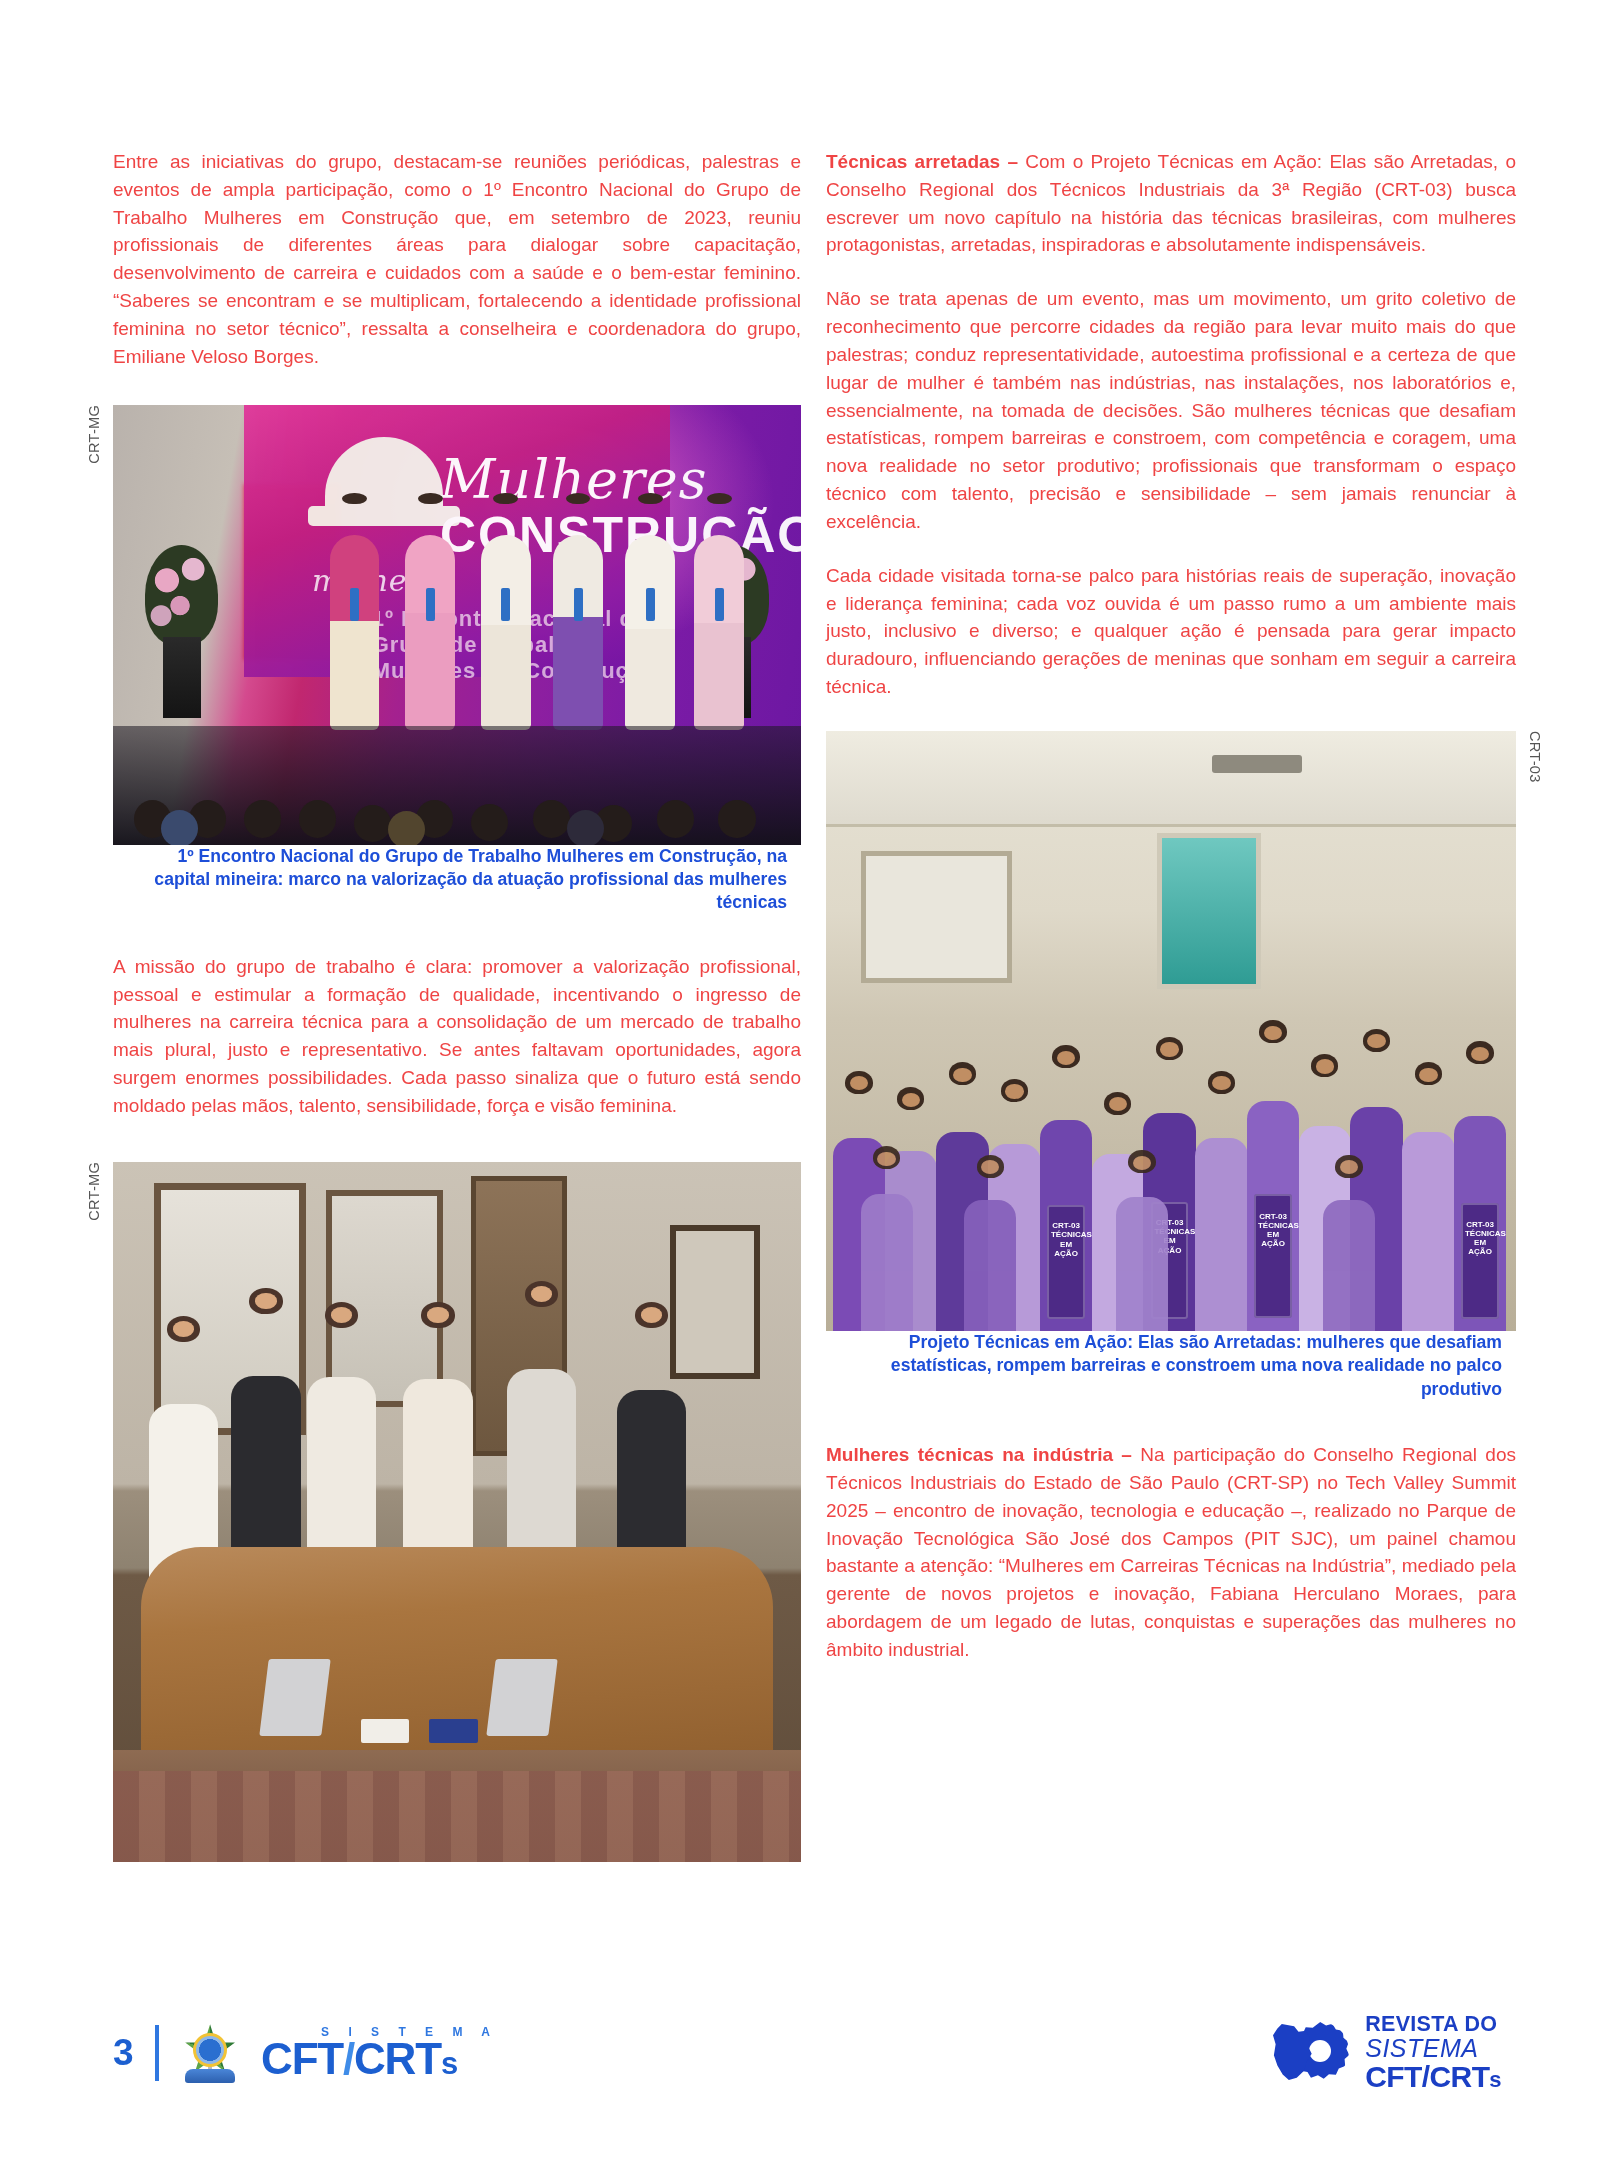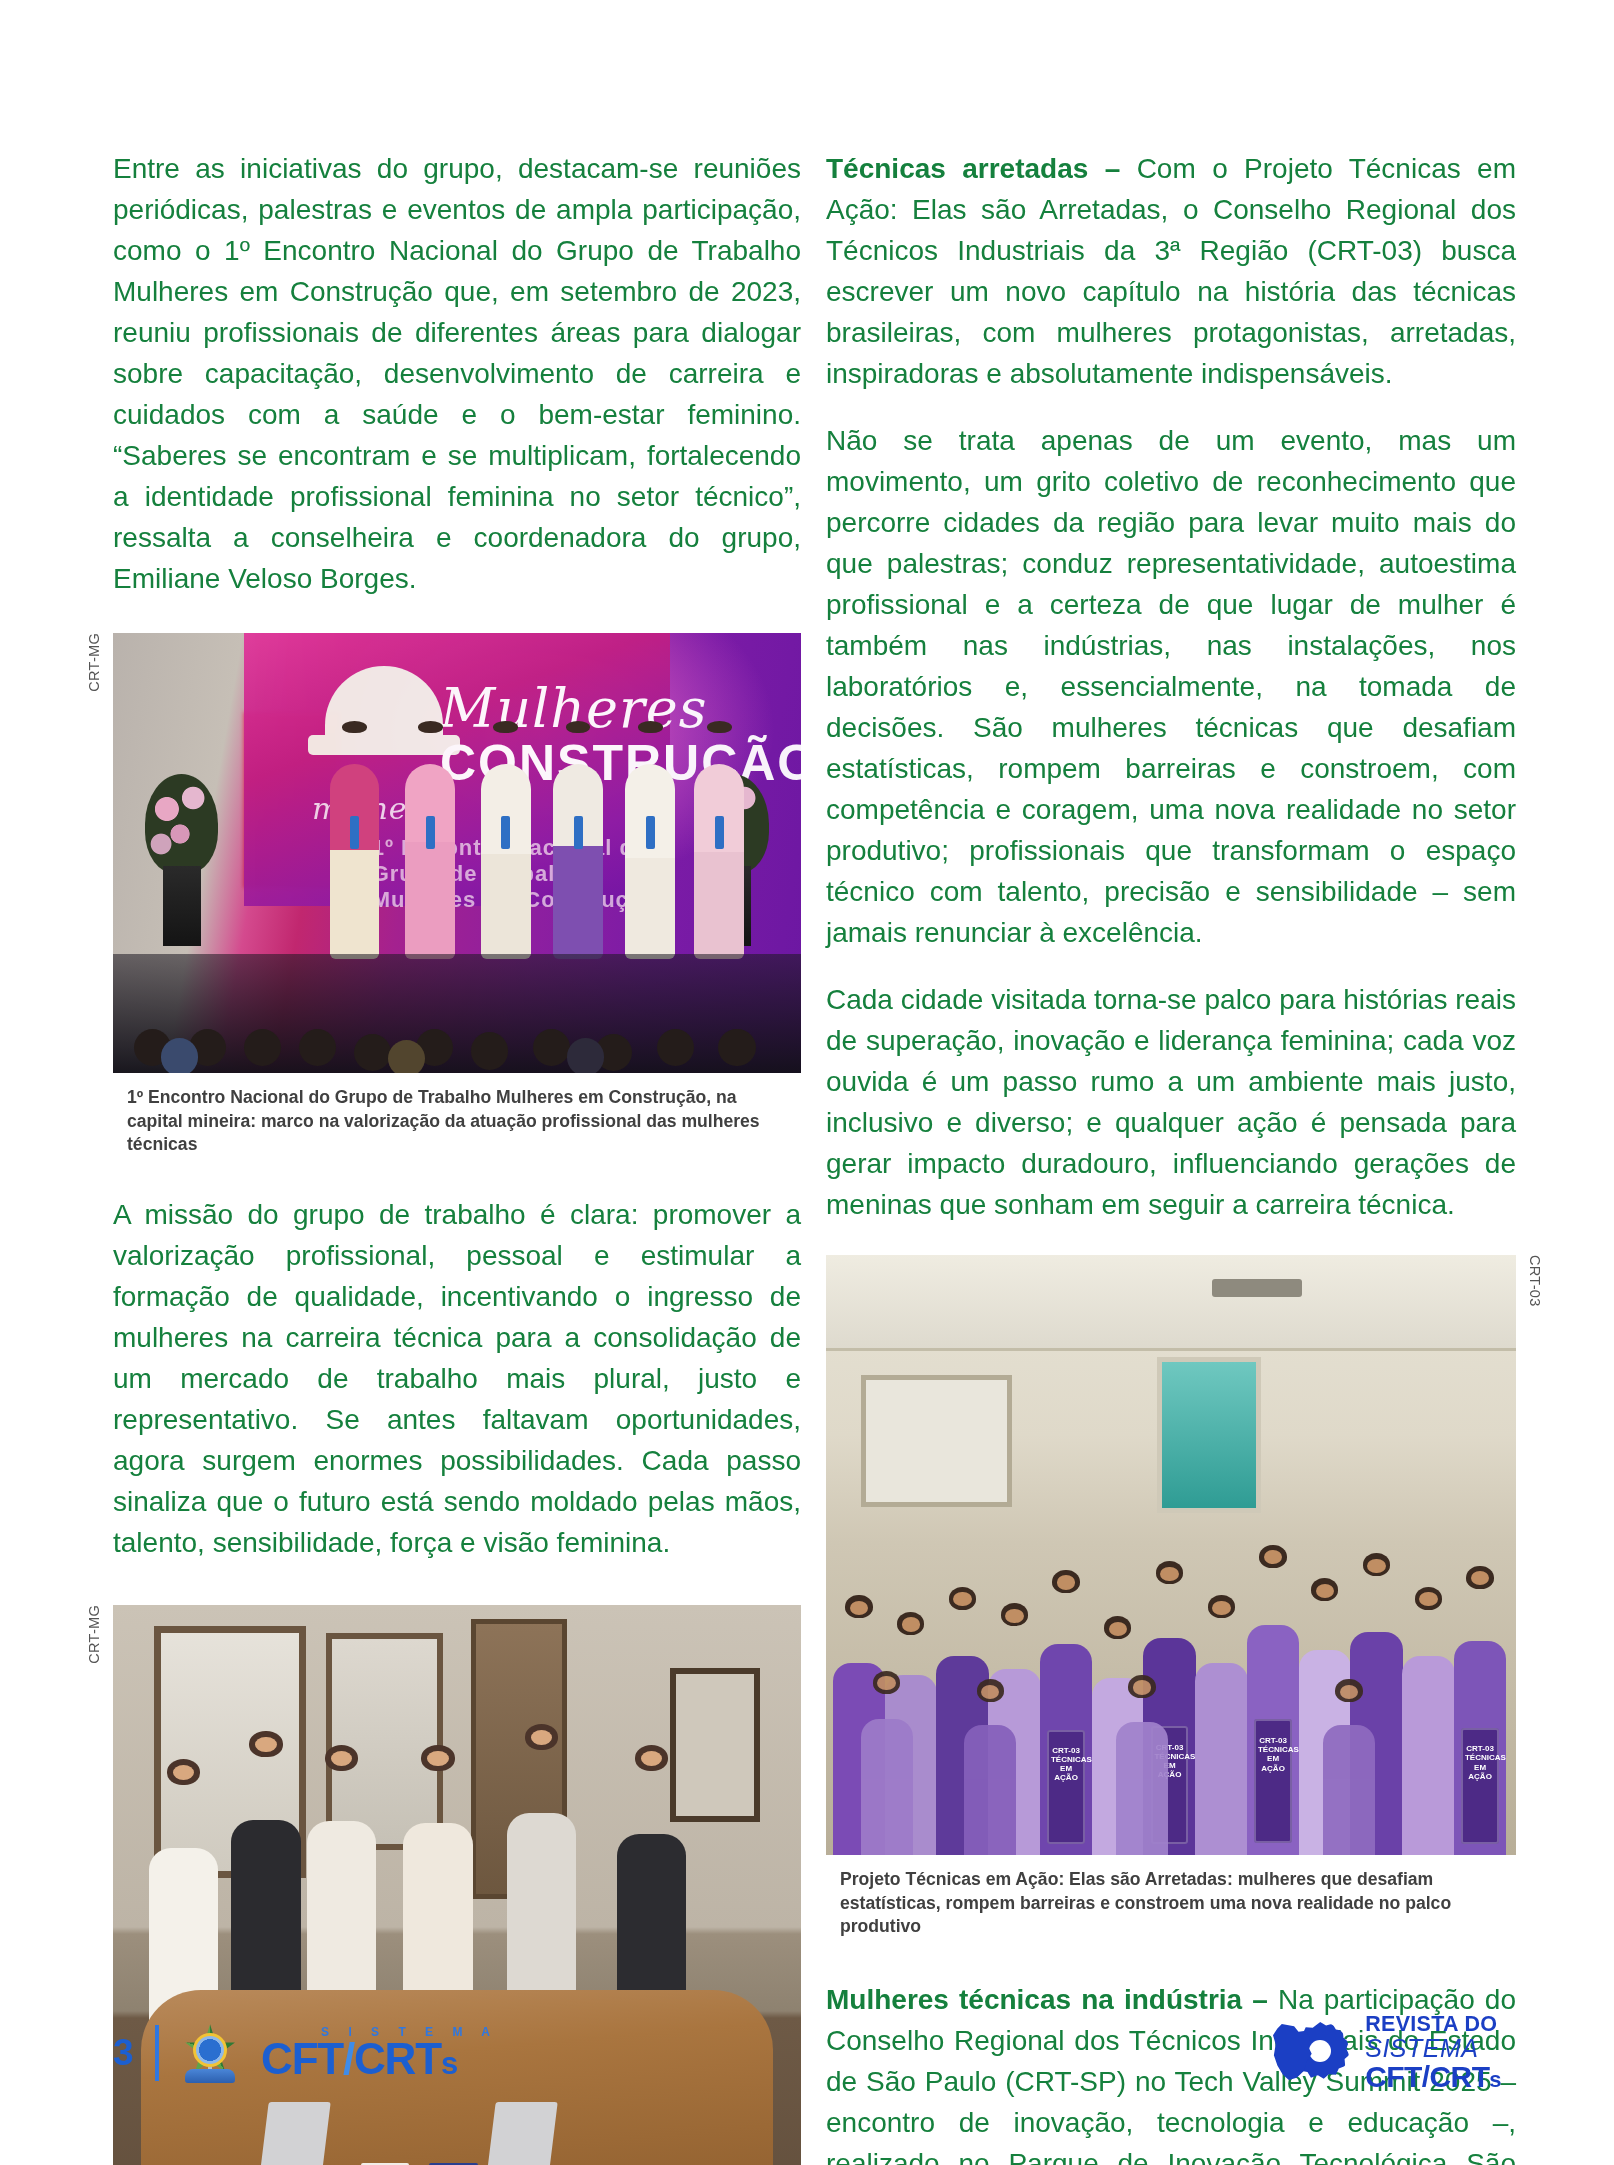--- a/index.html
+++ b/index.html
@@ -31,25 +31,25 @@
     width: 688px;
   }
   .col-right {
     position: absolute;
     left: 826px;
     top: 148px;
     width: 690px;
   }
 
   p.body-text {
-    font-size: 28px;
+    font-size: 19px;
     line-height: 1.465;
     text-align: justify;
     text-justify: inter-word;
-    color: #15803d;
+    color: #ef4444;
     margin-bottom: 26px;
     hyphens: manual;
   }
   p.body-text:last-child { margin-bottom: 0; }
 
   p.body-text b, .lead-in {
     font-weight: bold;
   }
 
   
@@ -60,23 +60,23 @@
     display: block;
     position: relative;
     overflow: hidden;
     background: #cfcfcf;
   }
 
   .caption {
     font-size: 17.6px;
     line-height: 1.33;
     font-weight: bold;
-    text-align: left;
-    color: #404040;
-    padding: 13px 14px 0 14px;
+    text-align: right;
+    color: #1d4ed8;
+    padding: 0 14px 0 14px;
   }
 
   .credit {
     position: absolute;
     font-size: 14.5px;
     color: #555;
     letter-spacing: 0.3px;
     white-space: nowrap;
     font-family: "Liberation Sans", sans-serif;
   }

